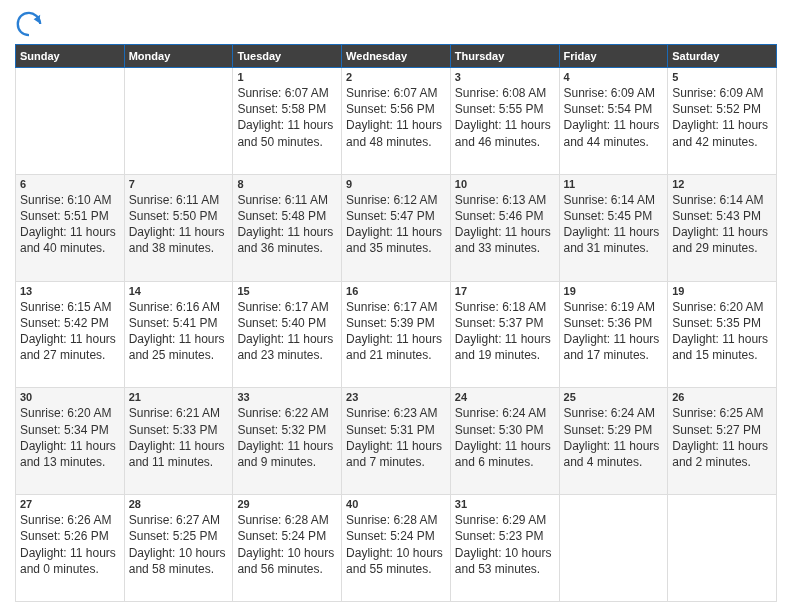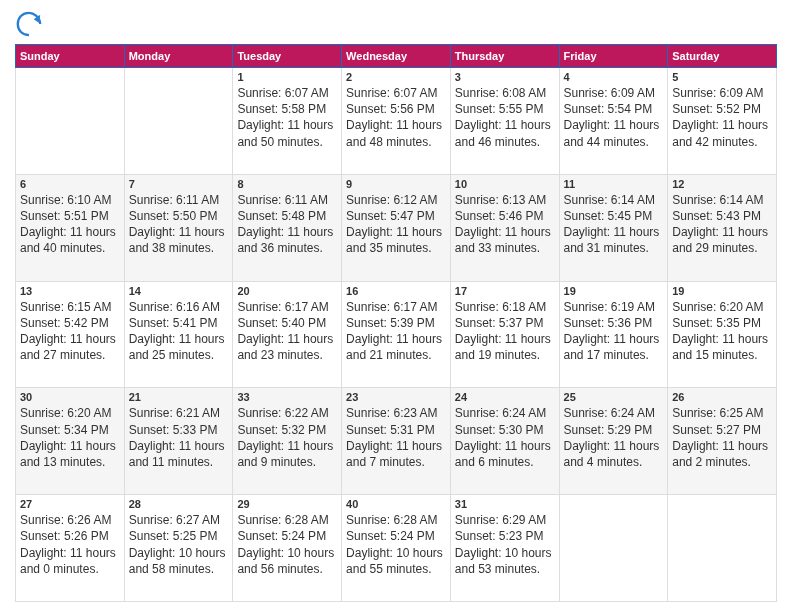--- a/index.html
+++ b/index.html
@@ -56,21 +56,21 @@
       color: #555;
     }
     .calendar {
       flex: 1;
       border: 1px solid #ccc;
       border-collapse: collapse;
       width: 100%;
       table-layout: fixed;
     }
     .calendar th {
-      background-color: #be185d;
+      background-color: #404040;
       color: #fff;
       font-size: 11px;
       font-weight: bold;
       padding: 5px 4px;
       text-align: left;
       border: 1px solid #1a6ab8;
     }
     .calendar td {
       vertical-align: top;
       padding: 3px 4px;
@@ -190,21 +190,21 @@
         <tr>
           <td>
             <span class="day-num">13</span>
             <div class="cell-text">Sunrise: 6:15 AM<br>Sunset: 5:42 PM<br>Daylight: 11 hours and 27 minutes.</div>
           </td>
           <td>
             <span class="day-num">14</span>
             <div class="cell-text">Sunrise: 6:16 AM<br>Sunset: 5:41 PM<br>Daylight: 11 hours and 25 minutes.</div>
           </td>
           <td>
-            <span class="day-num">20</span>
+            <span class="day-num">15</span>
             <div class="cell-text">Sunrise: 6:17 AM<br>Sunset: 5:40 PM<br>Daylight: 11 hours and 23 minutes.</div>
           </td>
           <td>
             <span class="day-num">16</span>
             <div class="cell-text">Sunrise: 6:17 AM<br>Sunset: 5:39 PM<br>Daylight: 11 hours and 21 minutes.</div>
           </td>
           <td>
             <span class="day-num">17</span>
             <div class="cell-text">Sunrise: 6:18 AM<br>Sunset: 5:37 PM<br>Daylight: 11 hours and 19 minutes.</div>
           </td>

